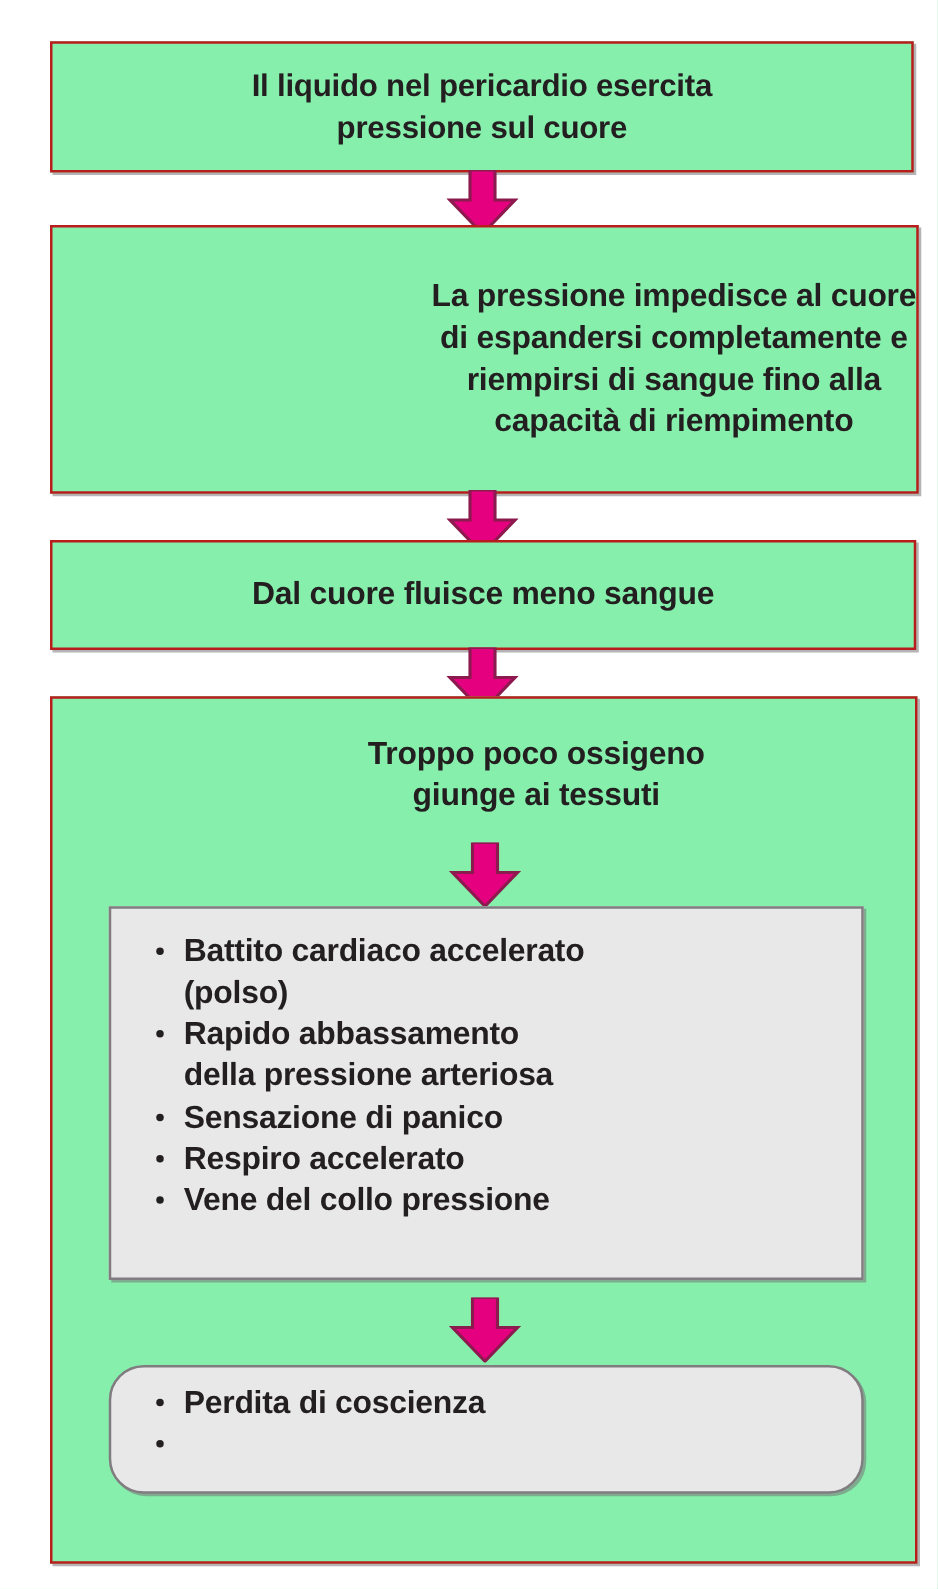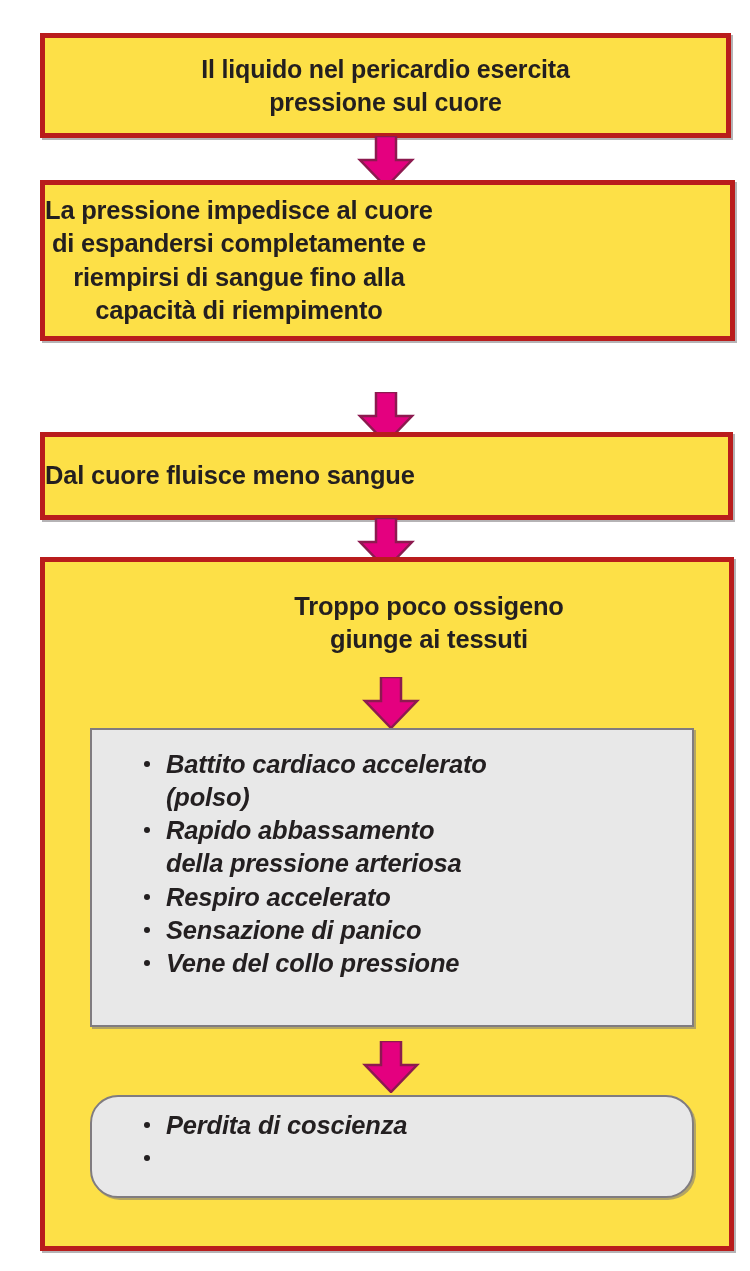--- a/index.html
+++ b/index.html
@@ -20,22 +20,22 @@
     position: absolute;
     left: 0;
     top: 0;
     width: 750px;
     height: 1271px;
   }
 
   
   .step-box {
     position: absolute;
-    background: #fde047;
-    border: 5px solid #b91c1c;
+    background: #86efac;
+    border: 2px solid #b91c1c;
     box-sizing: border-box;
     box-shadow: 2px 2px 0 rgba(120,116,120,0.55);
   }
 
   .step-text {
     text-align: center;
     color: #231f20;
     font-weight: bold;
     letter-spacing: -0.2px;
     line-height: 1.30;
@@ -52,35 +52,36 @@
     align-items: center;
     justify-content: center;
   }
   #box-1 .step-text { font-size: 25px; }
 
   
   #box-2 {
     left: 40px;
     top: 180px;
     width: 695px;
-    height: 161px;
+    height: 215px;
     display: flex;
     align-items: center;
-    justify-content: flex-start;
+    justify-content: flex-end;
   }
   #box-2 .step-text { font-size: 25.5px; }
 
   
   #box-3 {
     left: 40px;
     top: 432px;
     width: 693px;
     height: 88px;
     display: flex;
     align-items: center;
+    justify-content: center;
   }
   #box-3 .step-text { font-size: 25.5px; }
 
   
   #box-4 {
     left: 40px;
     top: 557px;
     width: 694px;
     height: 694px;
   }
@@ -111,22 +112,21 @@
     left: 45px;
     top: 533px;
     width: 604px;
     height: 103px;
     border-radius: 28px;
   }
 
   .bullet-list {
     list-style: none;
     margin: 0;
-    padding: 18px 0 0 50px;
-    font-style: italic;
+    padding: 18px 0 0 34px;
   }
   .bullet-list li {
     position: relative;
     color: #231f20;
     font-weight: bold;
     font-size: 25.5px;
     line-height: 1.30;
     padding-left: 24px;
     letter-spacing: -0.2px;
     white-space: pre-line;
@@ -203,22 +203,22 @@
         <polygon points="19,0 39,0 39,24 55,24 29,51 3,24 19,24" fill="#e4007f" stroke="#8c1a4f" stroke-width="2.5" stroke-linejoin="miter"></polygon>
       </svg>
     </div>
 
     <div class="sub-box" id="sub-box-symptoms">
       <ul class="bullet-list">
         <li><span class="bullet-dot"></span><span>Battito cardiaco accelerato
 (polso)</span></li>
         <li><span class="bullet-dot"></span><span>Rapido abbassamento
 della pressione arteriosa</span></li>
+        <li><span class="bullet-dot"></span><span>Sensazione di panico</span></li>
         <li><span class="bullet-dot"></span><span>Respiro accelerato</span></li>
-        <li><span class="bullet-dot"></span><span>Sensazione di panico</span></li>
         <li><span class="bullet-dot"></span><span>Vene del collo pressione</span></li>
       </ul>
     </div>
 
     <div class="arrow-down" id="arrow-5-inner" style="left:317px; top:479px;">
       <svg viewBox="0 0 58 52" xmlns="http://www.w3.org/2000/svg" aria-hidden="true">
         <polygon points="19,0 39,0 39,24 55,24 29,51 3,24 19,24" fill="#e4007f" stroke="#8c1a4f" stroke-width="2.5" stroke-linejoin="miter"></polygon>
       </svg>
     </div>
 

